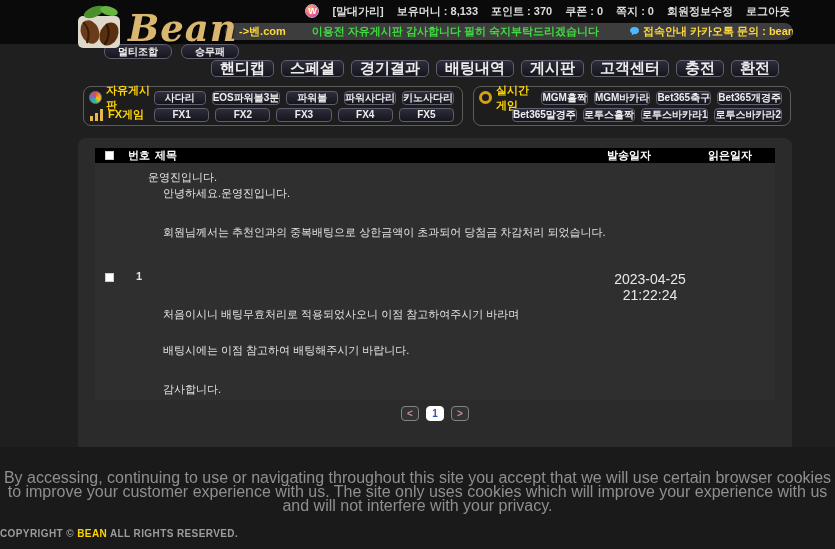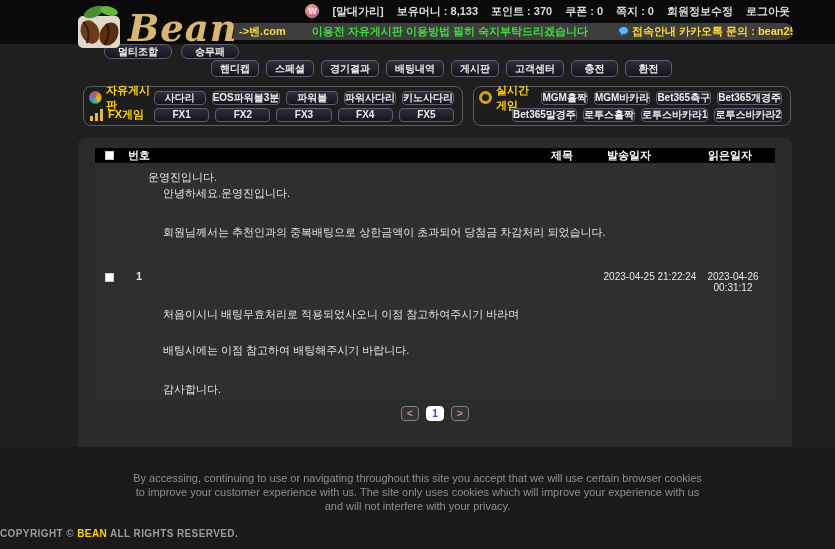--- a/index.html
+++ b/index.html
@@ -40,21 +40,21 @@
   
   .quick-buttons { position:absolute; top:44px; left:104px; display:flex; gap:9px; z-index:4; }
   .btn {
     display:flex; align-items:center; justify-content:center;
     background:linear-gradient(#2e2e3c,#15151d);
     border:1px solid #5e5e6e; color:#ededed; font-weight:bold; cursor:pointer;
   }
   .quick-btn { height:15px; padding:4px 13px; border-radius:7px; font-size:10px; }
   
   .main-nav { position:absolute; top:60px; left:211px; display:flex; gap:7px; z-index:4; }
-  .nav-btn { height:17px; min-width:47px; padding:0 8px; border-radius:5px; font-size:10px; }
+  .nav-btn { height:17px; min-width:47px; padding:0 8px; border-radius:5px; font-size:15px; }
   
   .game-panels { position:absolute; top:86px; left:83px; display:flex; gap:10px; z-index:4; }
   .panel { border:1px solid #5c5c5c; border-radius:8px; background:#1d1d1d; padding:2px 5px; }
   .panel-left  { width:380px; }
   .panel-right { width:318px; }
   .panel-row { display:flex; align-items:center; height:17px; }
   .game-label { width:62px; display:flex; align-items:center; gap:4px; color:#ffd400; font-size:11px; font-weight:bold; }
   .game-label-spacer { width:62px; }
   .game-btn { flex:1; height:14px; margin:6px 3px; border-radius:4px; font-size:10px; white-space:nowrap; }
   .wheel-icon {
@@ -71,65 +71,65 @@
     position:absolute; top:138px; left:78px; width:714px; height:309px;
     background:#2b2b2b; border-radius:8px 8px 0 0; z-index:3;
   }
   .msg-table { position:absolute; top:10px; left:17px; width:680px; }
   .t-header {
     display:flex; align-items:center; height:15px; background:#000;
     color:#fff; font-size:11px; font-weight:bold;
   }
   .col-check { width:28px; display:flex; justify-content:center; }
   .col-no    { width:32px; text-align:center; }
-  .col-title { flex:1; text-align:right; }
+  .col-title { flex:1; text-align:left; }
   .col-sent  { width:112px; text-align:center; }
   .col-read  { width:90px; text-align:center; }
   .checkbox {
     width:9px; height:9px; background:#fff; border:1px solid #ccc; display:inline-block; cursor:pointer;
   }
   .t-row { position:relative; height:237px; background:#2f2f2f; color:#e2e2e2; font-size:11px; }
   .row-check { position:absolute; left:10px; top:110px; }
   .row-no { position:absolute; left:34px; top:107px; width:20px; text-align:center; font-weight:bold; }
-  .row-sent { position:absolute; left:502px; top:108px; width:106px; text-align:center; font-size:10px; color:#e8e8e8; }
+  .row-sent { position:absolute; left:502px; top:108px; width:106px; text-align:center; font-size:14px; color:#e8e8e8; }
   .row-read { position:absolute; left:594px; top:108px; width:88px; text-align:center; font-size:10px; color:#e8e8e8; }
   .msg-line { position:absolute; left:68px; white-space:nowrap; }
   .msg-title { left:53px; top:7px; }
   .ml0 { top:23px; }  .ml1 { top:62px; }  .ml2 { top:101px; }
   .ml3 { top:144px; } .ml4 { top:180px; } .ml5 { top:219px; }
   
   .pagination { position:absolute; top:268px; left:0; right:0; display:flex; justify-content:center; gap:7px; }
   .page-btn {
     width:18px; height:15px; border:1px solid #848484; border-radius:4px; background:#333;
     color:#c09090; font-size:10px; font-weight:bold; display:flex; align-items:center; justify-content:center; cursor:pointer;
   }
   .page-current { background:#fff; border-color:#fff; color:#3a4db0; }
   
   .footer { position:absolute; top:447px; left:0; width:835px; height:102px; background:#1a1a1a; }
-  .cookie-lines { margin-top:24px; text-align:center; font-size:11px; color:#8f8f8f; line-height:14px; }
+  .cookie-lines { margin-top:24px; text-align:center; font-size:16px; color:#8f8f8f; line-height:14px; }
   .copyright { margin-top:15px; font-size:10px; font-weight:bold; color:#9c9c9c; letter-spacing:.4px; }
   .copyright .brand { color:#ffd400; }
 </style>
 </head>
 <body>
 
 <div class="top-header">
   <div class="user-bar">
     <span class="w-badge">W</span>
     <span>[말대가리]</span>
     <span>보유머니 : 8,133</span>
     <span>포인트 : 370</span>
     <span>쿠폰 : 0</span>
     <span>쪽지 : 0</span>
     <span class="user-link">회원정보수정</span>
     <span class="user-link">로그아웃</span>
   </div>
   <div class="notice-bar">
     <span class="notice-site">-&gt;벤.com</span>
-    <span class="notice-marquee">이용전 자유게시판 이용방법 필히 숙지부탁드리겠습니다</span>
+    <span class="notice-marquee">이용전 자유게시판 감사합니다 필히 숙지부탁드리겠습니다</span>
     <span class="notice-kakao">
       <svg width="11" height="11" viewBox="0 0 11 11">
           <path d="M5.5 1C2.6 1 1 2.7 1 4.5c0 1.2.8 2.2 2 2.8L2.6 9.6 4.9 8.1c.2 0 .4.1.6.1 2.9 0 4.5-1.7 4.5-3.7S8.4 1 5.5 1z" fill="#4db8ff"></path>
         </svg>
       <span>접속안내 카카오톡 문의 : bean2580</span>
     </span>
   </div>
 </div>
 
 <div class="logo">
@@ -225,21 +225,20 @@
     <div class="t-row">
       <span class="checkbox row-check"></span>
       <span class="row-no">1</span>
       <span class="msg-line msg-title">운영진입니다.</span>
       <span class="msg-line ml0">안녕하세요.운영진입니다.</span>
       <span class="msg-line ml1">회원님께서는 추천인과의 중복배팅으로 상한금액이 초과되어 당첨금 차감처리 되었습니다.</span>
       <span class="msg-line ml3">처음이시니 배팅무효처리로 적용되었사오니 이점 참고하여주시기 바라며</span>
       <span class="msg-line ml4">배팅시에는 이점 참고하여 배팅해주시기 바랍니다.</span>
       <span class="msg-line ml5">감사합니다.</span>
       <span class="row-sent">2023-04-25 21:22:24</span>
-      <span class="row-read">2023-04-26 00:31:12</span>
     </div>
   </div>
   <div class="pagination">
     <div class="page-btn">&lt;</div>
     <div class="page-btn page-current">1</div>
     <div class="page-btn">&gt;</div>
   </div>
 </div>
 
 <div class="footer">

